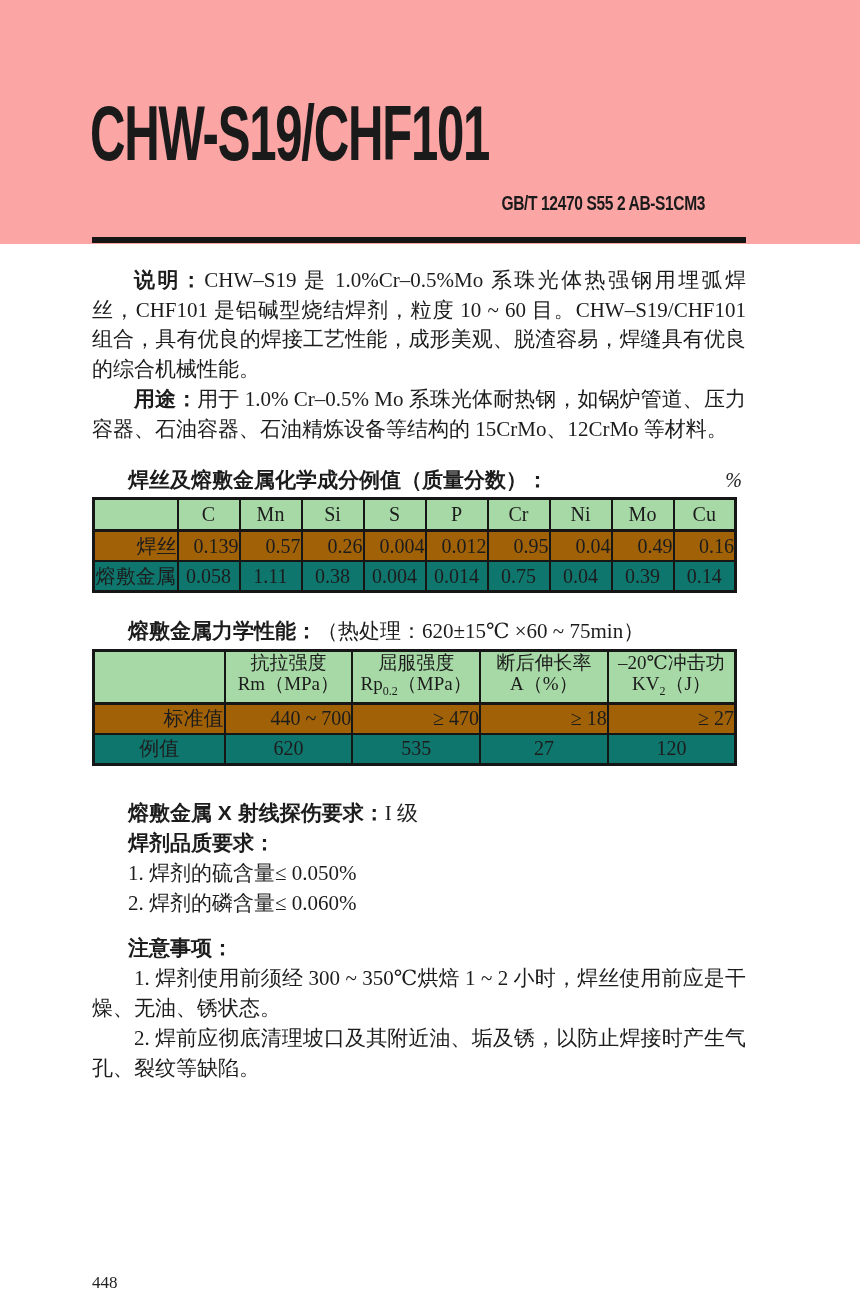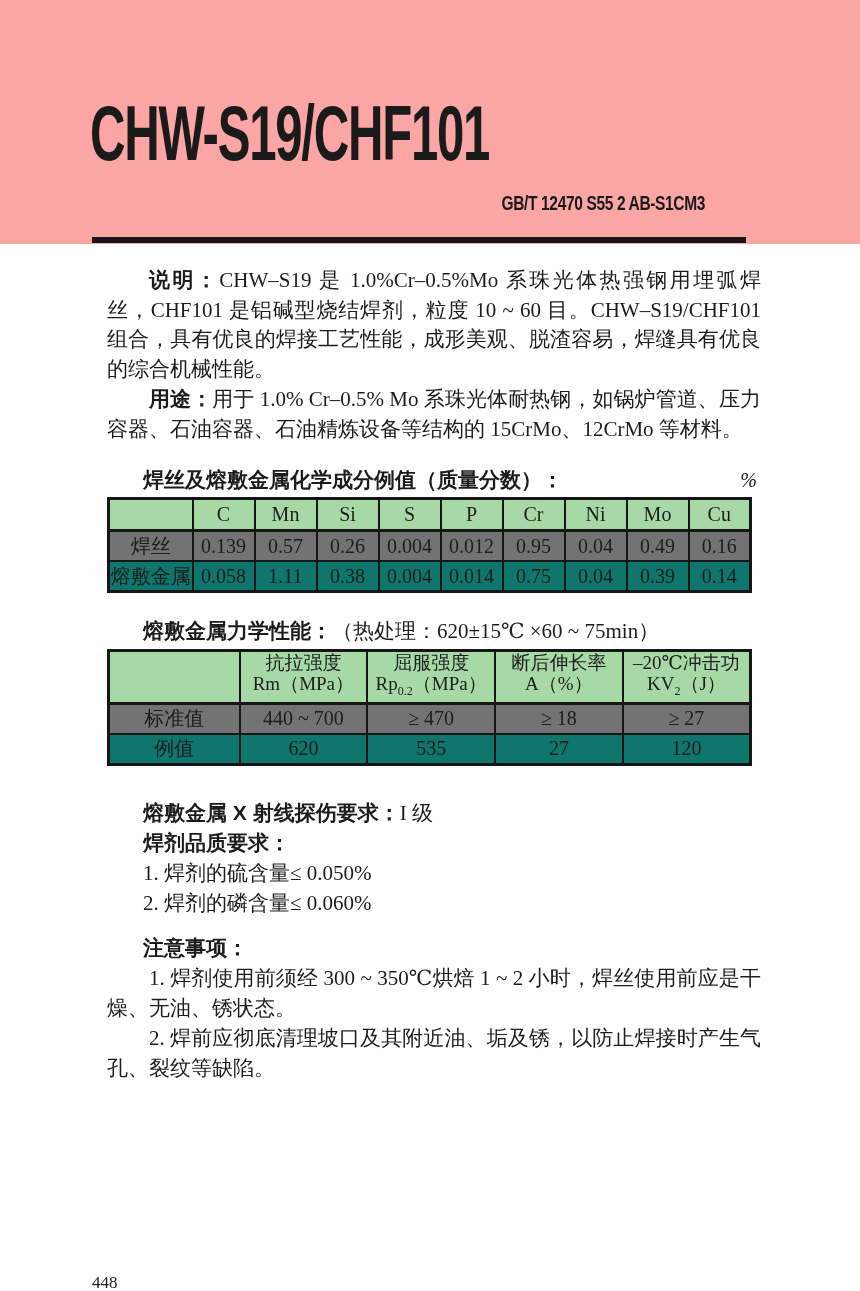--- a/index.html
+++ b/index.html
@@ -19,38 +19,38 @@
   }
   .banner-standard {
     position:absolute; right:155px; top:192px;
     font-family:"Liberation Sans","DejaVu Sans",sans-serif;
     font-weight:bold; font-size:21px; line-height:1; letter-spacing:-0.5px;
     transform:scaleX(0.74); transform-origin:100% 0; color:#1a1a1a; white-space:nowrap;
   }
   .banner-rule { position:absolute; left:92px; top:237px; width:654px; height:6px; background:#161616; }
 
   
-  .content { position:absolute; left:92px; top:244px; width:654px;margin-left:15px; }
+  .content { position:absolute; left:92px; top:244px; width:654px; }
   .intro { padding-top:21px; }
   .intro p { margin:0; font-size:21px; line-height:29.5px; text-align:justify; text-indent:2em; }
   .h-bold { font-family:"Liberation Sans","DejaVu Sans",sans-serif; font-weight:bold; }
 
   .table-heading {
     display:flex; justify-content:space-between; align-items:center;
     margin-top:24px; font-size:21px; line-height:24px;
   }
   .table-heading .indent { padding-left:36px; }
   .unit-pct { font-style:italic; font-size:20px; padding-right:4px; }
 
   table { border-collapse:collapse; table-layout:fixed; width:645px; margin-top:5px;
           border:3px solid #161616; }
   th, td { border:2px solid #161616; text-align:center; vertical-align:middle;
            font-size:20px; font-weight:normal; padding:0; overflow:hidden; }
   thead th { background:#a6d9a6; border-bottom:3px solid #161616; }
-  tr.r1 td { background:#737373; }
+  tr.r1 td { background:#a16207;text-align:right; }
   tr.r2 td { background:#0f766e; }
 
   .chem thead th { height:29px; }
   .chem td { height:28px; }
 
   .mech { margin-top:6px; }
   .mech thead th { height:42px; }
   .mech td { height:28px;font-family:Liberation Serif, serif; }
   .mech .l1, .mech .l2 { line-height:21px; font-size:19px; }
   .mech sub { font-size:12px; }

